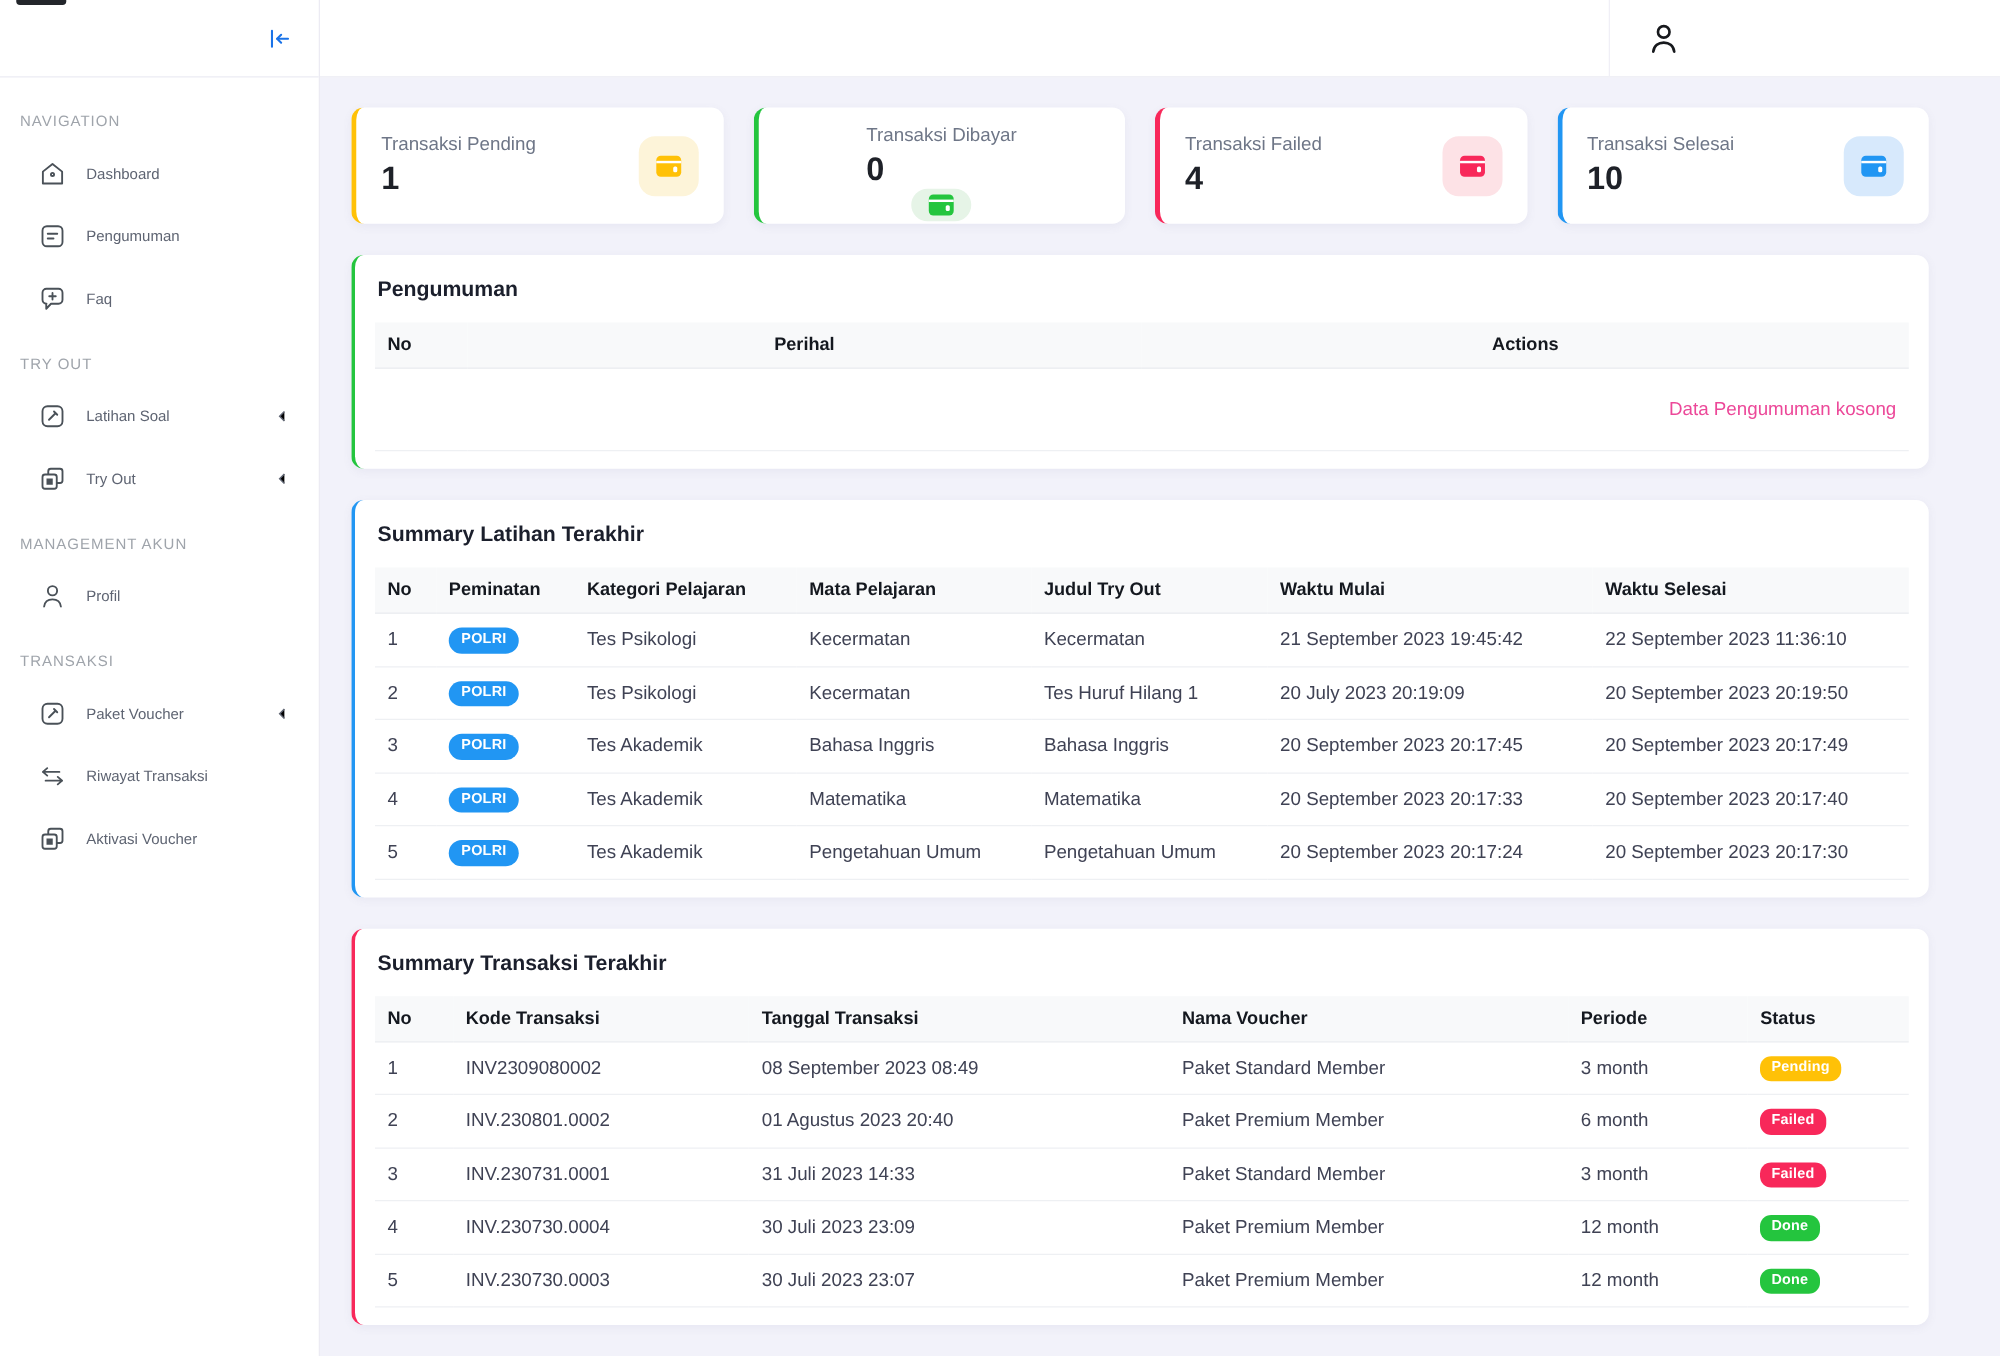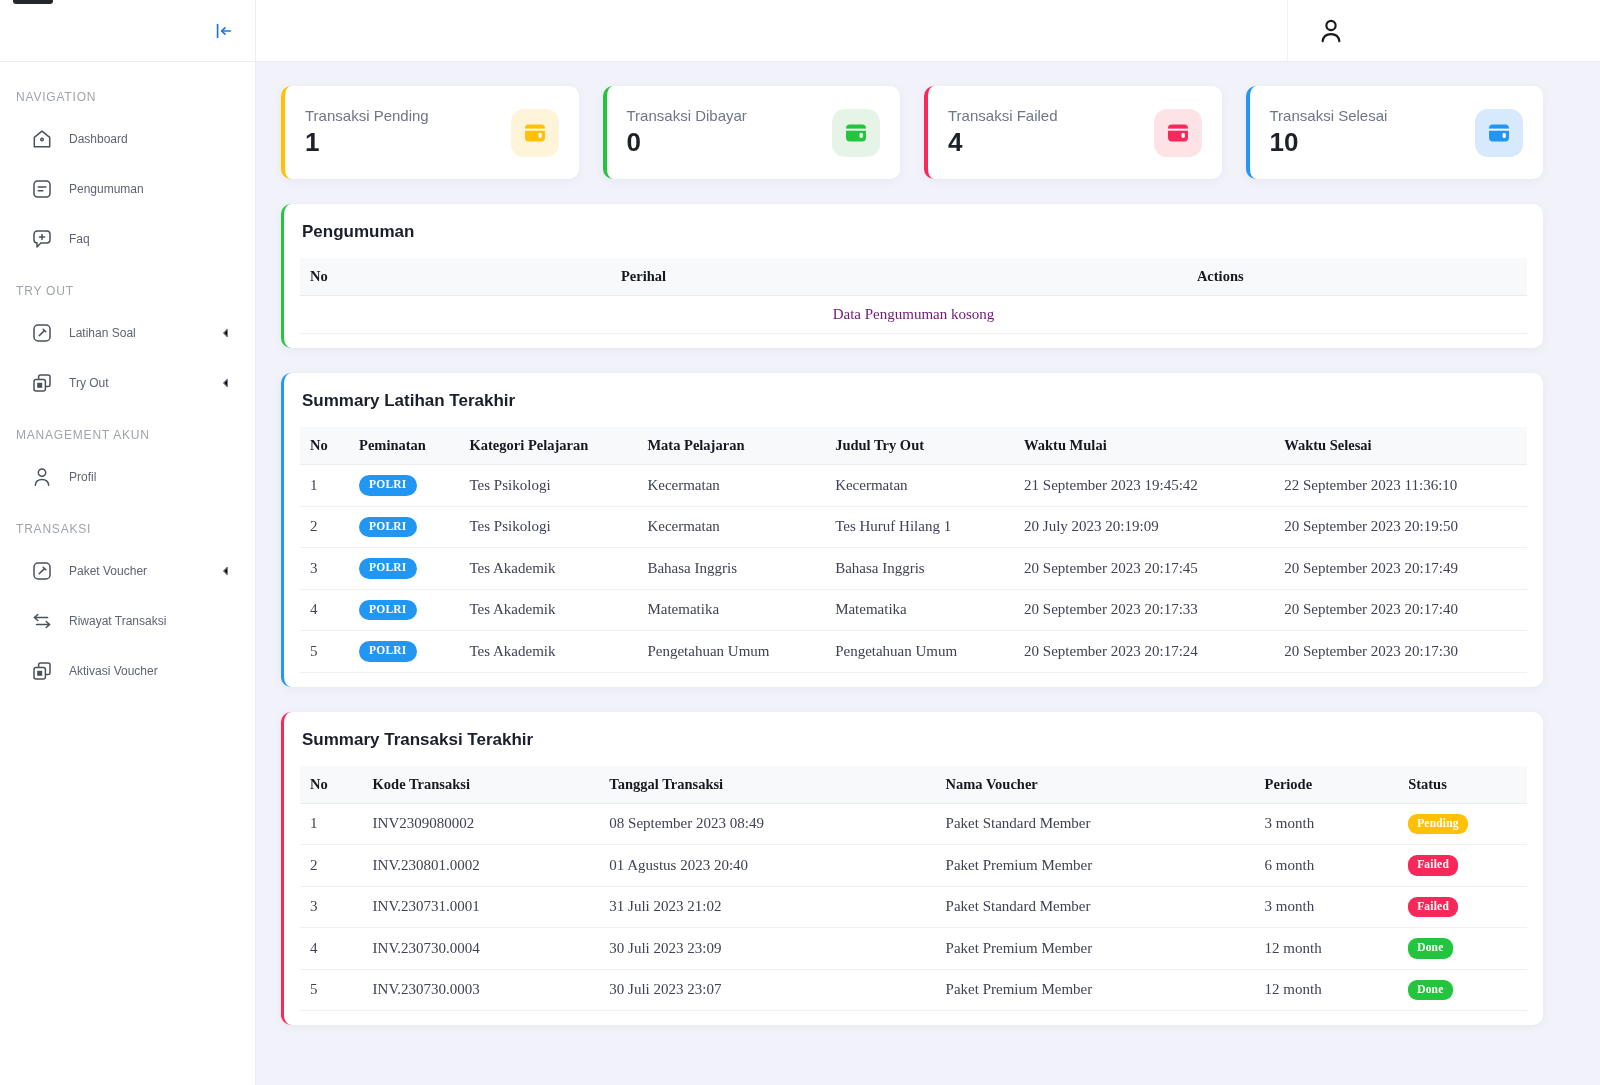--- a/index.html
+++ b/index.html
@@ -81,37 +81,37 @@
   
   .panel {
     background: #fff; border-radius: 10px;
     border-left: 3px solid #ccc;
     box-shadow: 0 2px 8px rgba(100,100,140,.07);
     padding: 14px 16px 14px 16px;
     margin-bottom: 25px;
   }
   .panel-title { font-size: 17px; font-weight: 700; color: #1b1f2c; padding: 4px 2px 16px 2px; }
 
-  table { width: 100%; border-collapse: collapse; table-layout: fixed; font-family: Liberation Serif, serif; }
+  table { width: 100%; border-collapse: collapse; table-layout: fixed; }
   thead th {
     background: #f8f9fa; text-align: left;
     font-size: 14.5px; font-weight: 700; color: #14181f;
     padding: 10px 10px; border-bottom: 1px solid #e9ecf0;
   }
   tbody td {
     font-size: 15px; color: #3f4254;
     padding: 10px 10px; border-bottom: 1px solid #eef0f3;
     white-space: nowrap; overflow: hidden; text-overflow: ellipsis;
   }
 
   
   .t-pengumuman th:nth-child(1) { width: 6%; }
   .t-pengumuman th:nth-child(2) { width: 44%; text-align: center; }
   .t-pengumuman th:nth-child(3) { width: 50%; text-align: center; }
-  .t-pengumuman .empty-cell { text-align: center; color: #701a75; padding: 10px 10px; }
+  .t-pengumuman .empty-cell { text-align: right; color: #ec4899; padding: 24px 10px; }
 
   
   .t-latihan th:nth-child(1), .t-latihan td:nth-child(1) { width: 4%; }
   .t-latihan th:nth-child(2), .t-latihan td:nth-child(2) { width: 9%; }
   .t-latihan th:nth-child(3), .t-latihan td:nth-child(3) { width: 14.5%; }
   .t-latihan th:nth-child(4), .t-latihan td:nth-child(4) { width: 15.3%; }
   .t-latihan th:nth-child(5), .t-latihan td:nth-child(5) { width: 15.4%; }
   .t-latihan th:nth-child(6), .t-latihan td:nth-child(6) { width: 21.2%; }
   .t-latihan th:nth-child(7), .t-latihan td:nth-child(7) { width: 20.6%; }
 
@@ -276,21 +276,21 @@
               <div class="stat-value">1</div>
             </div>
             <div class="stat-icon-box" style="background:#FDF4D9">
               <svg viewBox="0 0 24 24">
                 <rect x="2.8" y="4.2" width="18.4" height="15.6" rx="3.4" fill="#FFC107"></rect>
                 <rect x="2.8" y="8.0" width="18.4" height="1.8" fill="#fff"></rect>
                 <rect x="15.3" y="12.1" width="3" height="4.4" rx="1.2" fill="#fff"></rect>
               </svg>
             </div>
           </div>
-          <div class="stat-card" style="border-left-color: rgb(36, 197, 62);">
+          <div class="stat-card" style="border-left-color: rgb(36, 197, 62); flex-direction: column;">
             <div class="stat-info">
               <div class="stat-label">Transaksi Dibayar</div>
               <div class="stat-value">0</div>
             </div>
             <div class="stat-icon-box" style="background:#E6F4E7">
               <svg viewBox="0 0 24 24">
                 <rect x="2.8" y="4.2" width="18.4" height="15.6" rx="3.4" fill="#24C53E"></rect>
                 <rect x="2.8" y="8.0" width="18.4" height="1.8" fill="#fff"></rect>
                 <rect x="15.3" y="12.1" width="3" height="4.4" rx="1.2" fill="#fff"></rect>
               </svg>
@@ -432,21 +432,21 @@
                 <td>2</td>
                 <td>INV.230801.0002</td>
                 <td>01 Agustus 2023 20:40</td>
                 <td>Paket Premium Member</td>
                 <td>6 month</td>
                 <td><span class="pill pill-status" style="background:#F8285A">Failed</span></td>
               </tr>
               <tr>
                 <td>3</td>
                 <td>INV.230731.0001</td>
-                <td>31 Juli 2023 21:02</td>
+                <td>31 Juli 2023 14:33</td>
                 <td>Paket Standard Member</td>
                 <td>3 month</td>
                 <td><span class="pill pill-status" style="background:#F8285A">Failed</span></td>
               </tr>
               <tr>
                 <td>4</td>
                 <td>INV.230730.0004</td>
                 <td>30 Juli 2023 23:09</td>
                 <td>Paket Premium Member</td>
                 <td>12 month</td>

